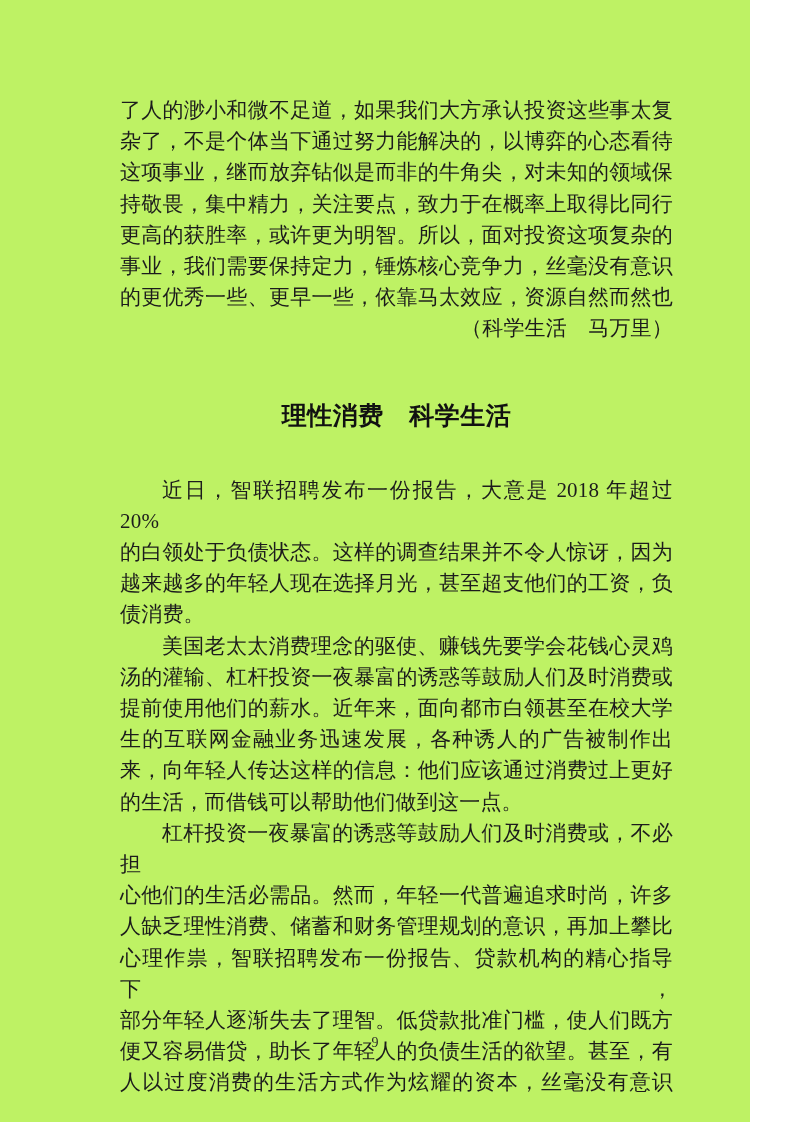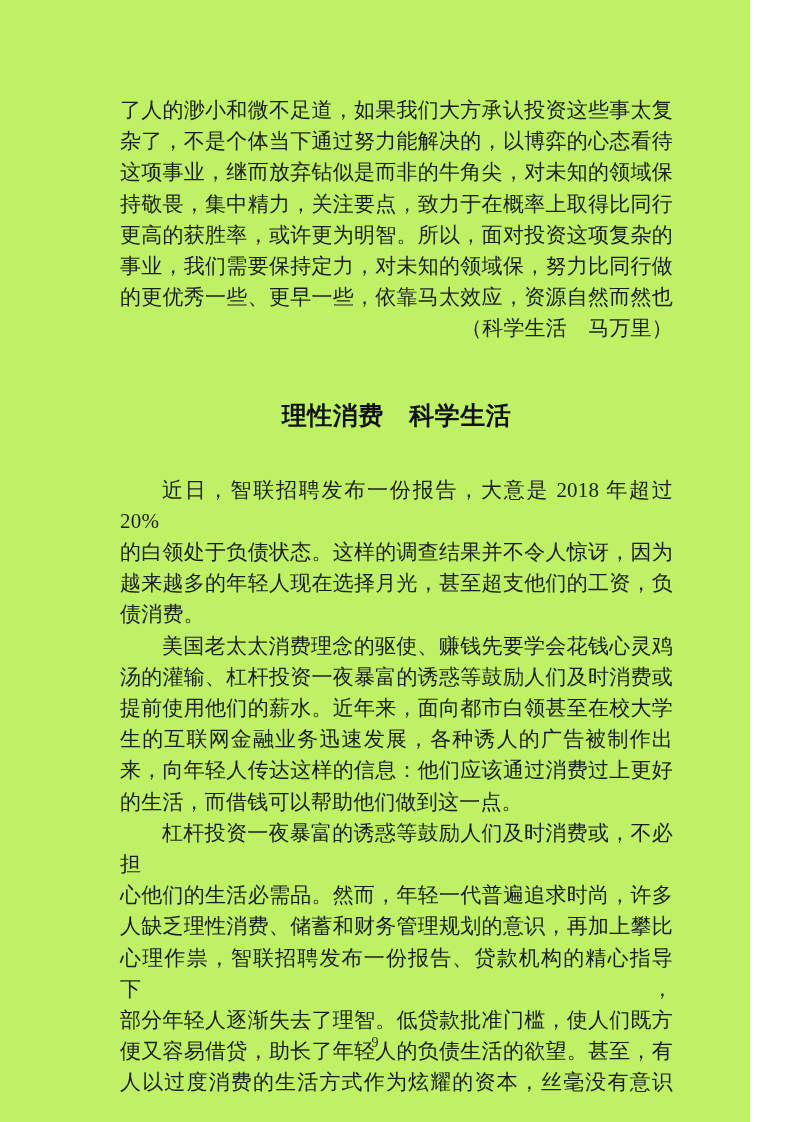--- a/index.html
+++ b/index.html
@@ -66,21 +66,21 @@
 
 <div class="page">
   <div class="content">
 
     <section>
       <div class="line">了人的渺小和微不足道，如果我们大方承认投资这些事太复</div>
       <div class="line">杂了，不是个体当下通过努力能解决的，以博弈的心态看待</div>
       <div class="line">这项事业，继而放弃钻似是而非的牛角尖，对未知的领域保</div>
       <div class="line">持敬畏，集中精力，关注要点，致力于在概率上取得比同行</div>
       <div class="line">更高的获胜率，或许更为明智。所以，面对投资这项复杂的</div>
-      <div class="line">事业，我们需要保持定力，对未知的领域保，努力比同行做</div>
+      <div class="line">事业，我们需要保持定力，锤炼核心竞争力，丝毫没有意识</div>
       <div class="line">的更优秀一些、更早一些，依靠马太效应，资源自然而然也</div>
       <div class="line attribution">（科学生活　马万里）</div>
     </section>
 
     <h1 class="article-title">理性消费　科学生活</h1>
 
     <section>
       <div>
         <div class="line indent">近日，智联招聘发布一份报告，大意是 2018 年超过 20%</div>
         <div class="line">的白领处于负债状态。这样的调查结果并不令人惊讶，因为</div>

